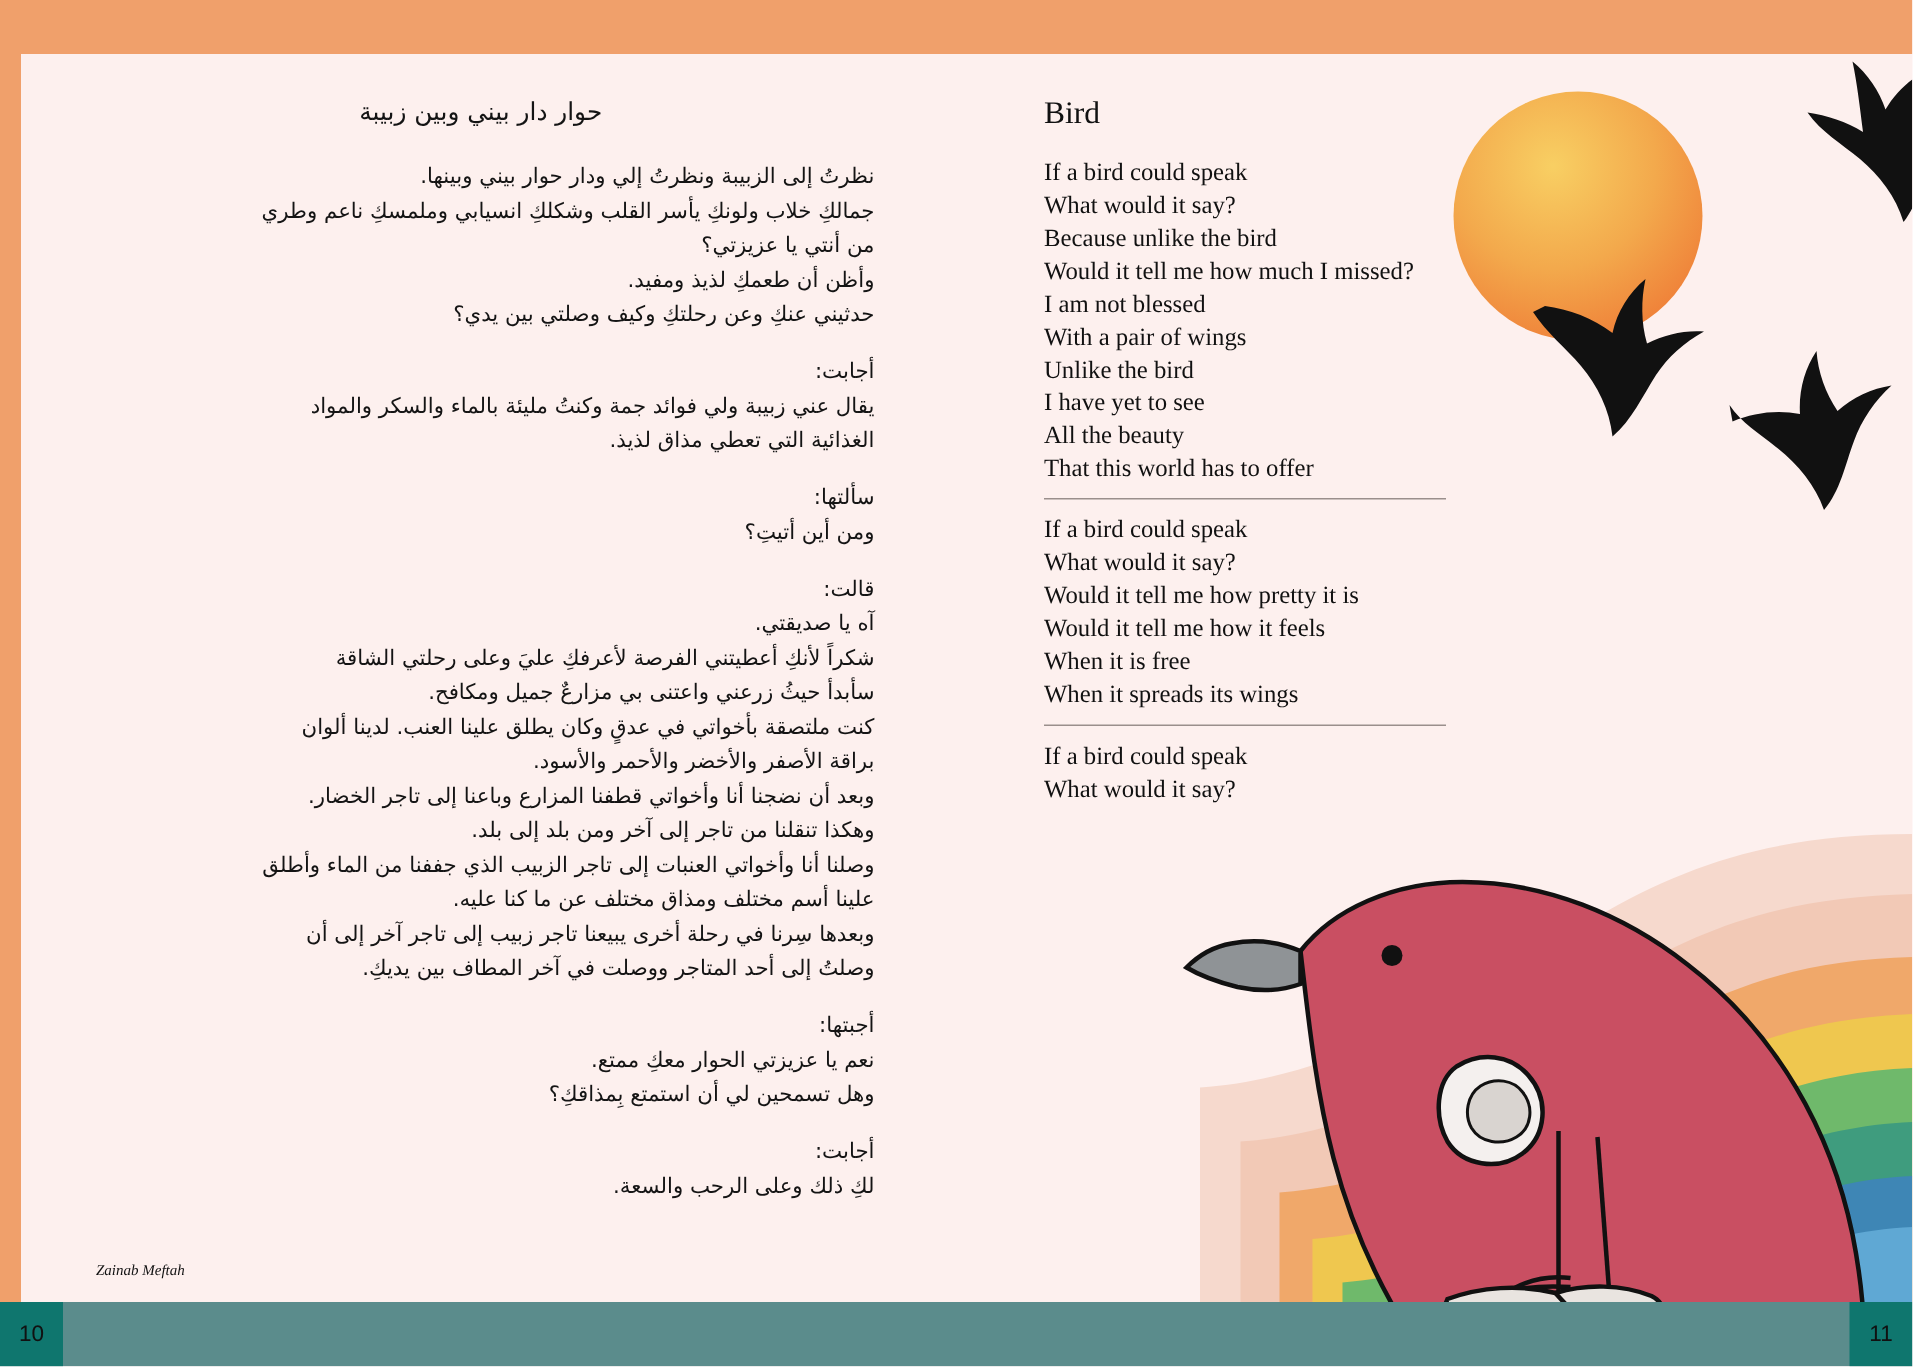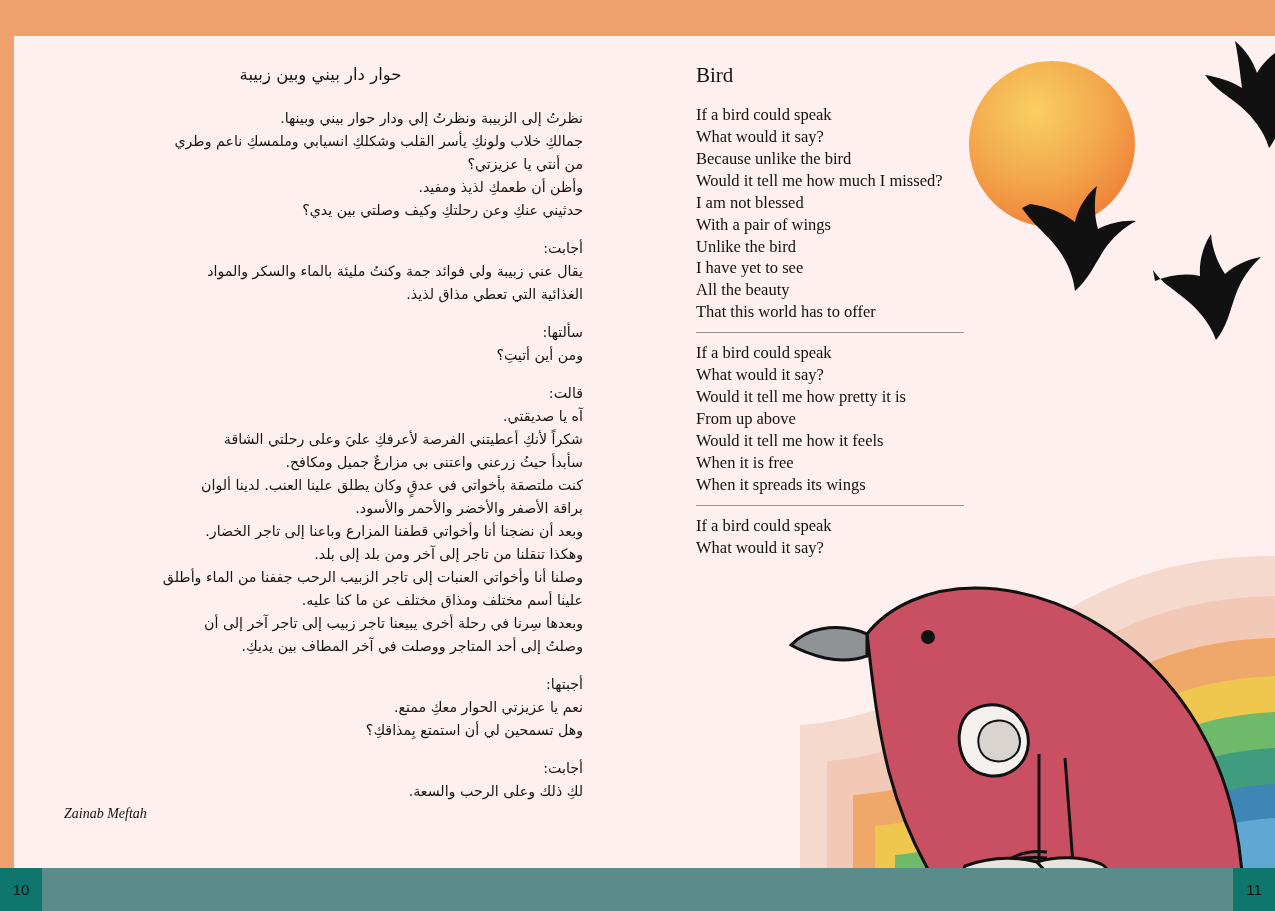--- a/index.html
+++ b/index.html
@@ -76,23 +76,23 @@
   .arabic-title {
     font-size: 16.5px;
     margin-bottom: 18px;
     text-align: center;
   }
   .ar-block { margin-bottom: 15px; }
   .ar-line { white-space: pre-wrap; }
   .author-left {
     position: absolute;
     left: 50px;
-    top: 770px;
+    top: 806px;
     font-style: italic;
-    font-size: 14px;
+    font-size: 10px;
     color: #111;
     font-family: "Liberation Serif", serif;
   }
 
   
   .page-right {
     position: absolute;
     left: 635px; top: 36px;
     width: 640px; height: 832px;
     background: #fdf0ee;
@@ -172,21 +172,21 @@
 
       <div class="ar-block">
         <div class="ar-line">قالت:</div>
         <div class="ar-line">آه يا صديقتي.</div>
         <div class="ar-line">شكراً لأنكِ أعطيتني الفرصة لأعرفكِ عليَ وعلى رحلتي الشاقة</div>
         <div class="ar-line">سأبدأ حيثُ زرعني واعتنى بي مزارعٌ جميل ومكافح.</div>
         <div class="ar-line">كنت ملتصقة بأخواتي في عدقٍ وكان يطلق علينا العنب. لدينا ألوان</div>
         <div class="ar-line">براقة الأصفر والأخضر والأحمر والأسود.</div>
         <div class="ar-line">وبعد أن نضجنا أنا وأخواتي قطفنا المزارع وباعنا إلى تاجر الخضار.</div>
         <div class="ar-line">وهكذا تنقلنا من تاجر إلى آخر ومن بلد إلى بلد.</div>
-        <div class="ar-line">وصلنا أنا وأخواتي العنبات إلى تاجر الزبيب الرحب جففنا من الماء وأطلق</div>
+        <div class="ar-line">وصلنا أنا وأخواتي العنبات إلى تاجر الزبيب الذي جففنا من الماء وأطلق</div>
         <div class="ar-line">علينا أسم مختلف ومذاق مختلف عن ما كنا عليه.</div>
         <div class="ar-line">وبعدها سِرنا في رحلة أخرى يبيعنا تاجر زبيب إلى تاجر آخر إلى أن</div>
         <div class="ar-line">وصلتُ إلى أحد المتاجر ووصلت في آخر المطاف بين يديكِ.</div>
       </div>
 
       <div class="ar-block">
         <div class="ar-line">أجبتها:</div>
         <div class="ar-line">نعم يا عزيزتي الحوار معكِ ممتع.</div>
         <div class="ar-line">وهل تسمحين لي أن استمتع بِمذاقكِ؟</div>
       </div>
@@ -265,21 +265,20 @@
         <div>All the beauty</div>
         <div>That this world has to offer</div>
       </div>
 
       <hr class="stanza-rule">
 
       <div class="stanza">
         <div>If a bird could speak</div>
         <div>What would it say?</div>
         <div>Would it tell me how pretty it is</div>
-        <div>From up above</div>
         <div>Would it tell me how it feels</div>
         <div>When it is free</div>
         <div>When it spreads its wings</div>
       </div>
 
       <hr class="stanza-rule">
 
       <div class="stanza">
         <div>If a bird could speak</div>
         <div>What would it say?</div>

